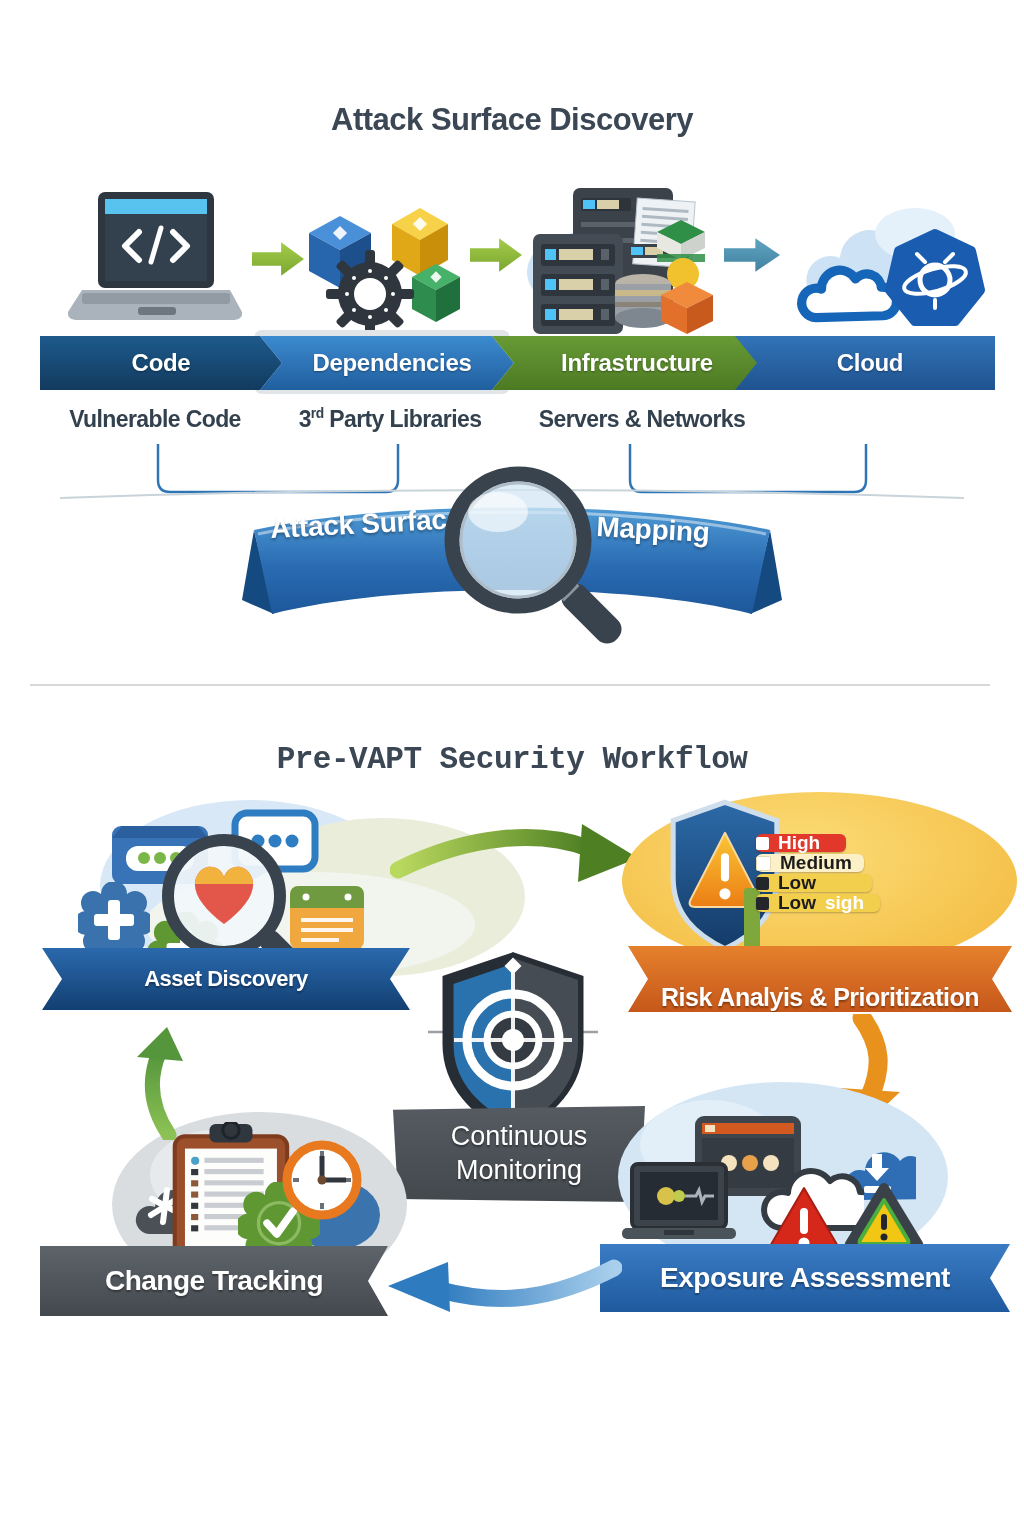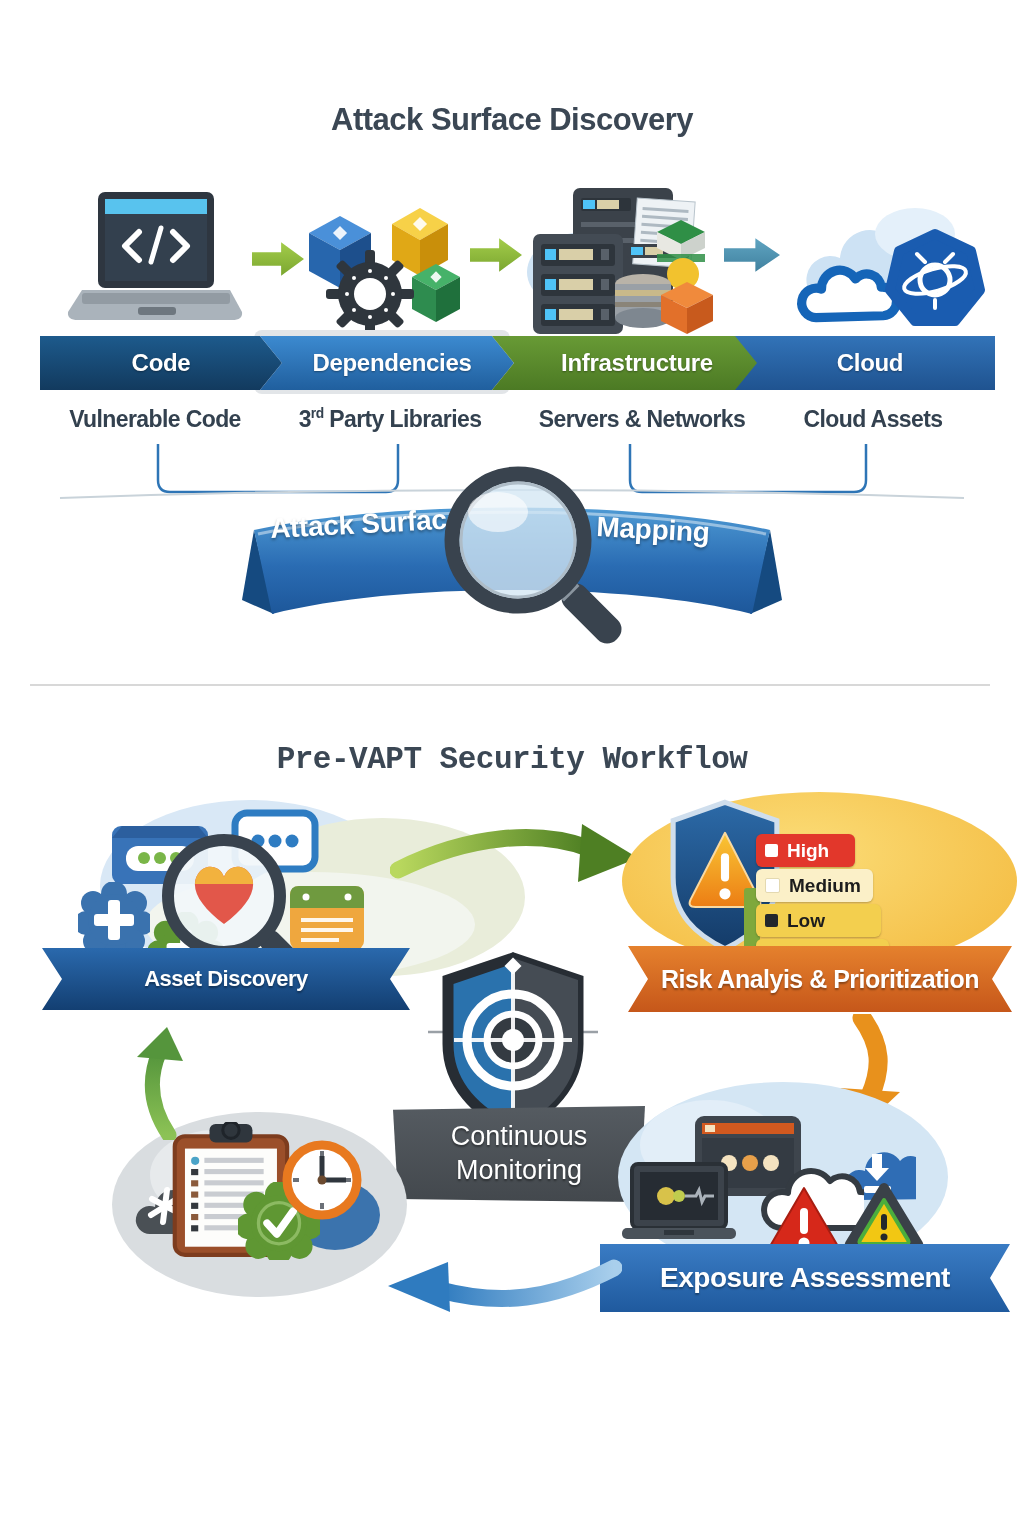--- a/index.html
+++ b/index.html
@@ -26,21 +26,21 @@
 
   .divider{height:2px;background:#d8d8d8;}
 
   
   .wbanner{display:flex;align-items:center;justify-content:center;color:#fff;font-weight:bold;
            text-shadow:0 2px 2px rgba(0,0,0,.35);letter-spacing:-0.5px;}
   .notch-both{clip-path:polygon(0 0,100% 0,calc(100% - 20px) 50%,100% 100%,0 100%,20px 50%);}
   .notch-right{clip-path:polygon(0 0,100% 0,calc(100% - 20px) 50%,100% 100%,0 100%);}
 
   
-  .badge{display:flex;align-items:center;gap:9px;height:33px;border-radius:6px;padding-left:9px;
+  .badge{display:flex;align-items:center;gap:9px;height:18px;border-radius:6px;padding-left:0;
          margin-bottom:2px;font-weight:bold;font-size:19px;box-shadow:0 1px 2px rgba(0,0,0,.25);}
   .badge .cb{width:13px;height:13px;border-radius:2px;flex:0 0 auto;}
 
   .blob{border-radius:50%;}
   .cm-banner{background:linear-gradient(180deg,#555b61,#43484d);
              clip-path:polygon(0 4%,100% 0,98% 100%,2% 97%);
              color:#fff;font-weight:normal;font-size:27px;line-height:1.25;
              display:flex;flex-direction:column;align-items:center;justify-content:center;
              text-shadow:0 2px 2px rgba(0,0,0,.4);}
 </style>
@@ -212,23 +212,20 @@
   </div>
 
   <div class="abs ctr sublabel" style="left:40px;width:230px;">
     <span>Vulnerable Code</span>
   </div>
   <div class="abs ctr sublabel" style="left:278px;width:224px;">
     <span><span>3</span><sup>rd</sup><span> Party Libraries</span></span>
   </div>
   <div class="abs ctr sublabel" style="left:520px;width:244px;">
     <span>Servers &amp; Networks</span>
-  </div>
-  <div class="abs ctr sublabel" style="left:775px;width:196px;">
-    <span>Cloud Assets</span>
   </div>
 
   <svg class="abs" style="left:0;top:442px;" width="1024" height="62" viewBox="0 0 1024 62">
     <path d="M158,2 L158,38 Q158,50 170,50 L386,50 Q398,50 398,38 L398,2" fill="none" stroke="#2e75b6" stroke-width="2.5"></path>
     <path d="M630,2 L630,38 Q630,50 642,50 L854,50 Q866,50 866,38 L866,2" fill="none" stroke="#2e75b6" stroke-width="2.5"></path>
     <path d="M60,56 Q512,40 964,56" fill="none" stroke="#c9d3da" stroke-width="2"></path>
   </svg>
 
   <svg class="abs" style="left:232px;top:468px;" width="560" height="175" viewBox="0 0 560 175">
     <defs>
@@ -378,21 +375,21 @@
       <span>Low</span>
     </div>
     <div class="badge" style="width:124px;background:#f3cf4e;color:#1d1d1d;">
       <span class="cb" style="background:#23272c;"></span>
       <span>Low</span>
       <span style="color:#fff;">sigh</span>
     </div>
   </div>
 
   <div class="abs wbanner notch-both" style="left:628px;top:946px;width:384px;height:66px;font-size:25px;
-       background:linear-gradient(180deg,#e5812d,#c6571a);">
+       background:linear-gradient(180deg,#e5812d,#c6571a);align-items:flex-end;">
     <span>Risk Analyis &amp; Prioritization</span>
   </div>
 
   <svg class="abs" style="left:812px;top:1014px;" width="95" height="116" viewBox="0 0 95 116">
     <path d="M50,4 C70,32 70,54 58,82" fill="none" stroke="#e8911c" stroke-width="19" stroke-linecap="round"></path>
     <polygon points="28,74 88,78 52,112" fill="#e8911c"></polygon>
   </svg>
 
   <svg class="abs" style="left:428px;top:952px;" width="170" height="188" viewBox="0 0 170 188">
     <line x1="0" y1="80" x2="170" y2="80" stroke="#9aa0a6" stroke-width="2.5"></line>
@@ -514,20 +511,24 @@
       <rect x="40" y="13" width="4" height="6"></rect>
         <rect x="40" y="65" width="4" height="6"></rect>
       <rect x="13" y="40" width="6" height="4"></rect>
         <rect x="65" y="40" width="6" height="4"></rect>
     </g>
     <rect x="39.5" y="18" width="5" height="26" fill="#2f363d"></rect>
     <rect x="42" y="39.5" width="24" height="5" fill="#2f363d"></rect>
     <circle cx="42" cy="42" r="4.5" fill="#6b4a2f"></circle>
   </svg>
 
+  <div class="abs wbanner notch-right" style="left:40px;top:1246px;width:348px;height:70px;font-size:28px;
+       background:linear-gradient(180deg,#5d646a,#44494e);">
+    <span>Change Tracking</span>
+  </div>
 
   <svg class="abs" style="left:382px;top:1242px;" width="240" height="78" viewBox="0 0 240 78">
     <defs>
         <linearGradient id="bg2" x1="1" y1="0" x2="0" y2="0">
       <stop offset="0" stop-color="#a9cfec"></stop>
           <stop offset="1" stop-color="#2f7bbf"></stop>
         </linearGradient>
       </defs>
     <path d="M232,26 C170,58 118,64 58,48" fill="none" stroke="url(#bg2)" stroke-width="17" stroke-linecap="round"></path>
     <polygon points="66,20 6,44 68,70" fill="#2f7bbf"></polygon>

